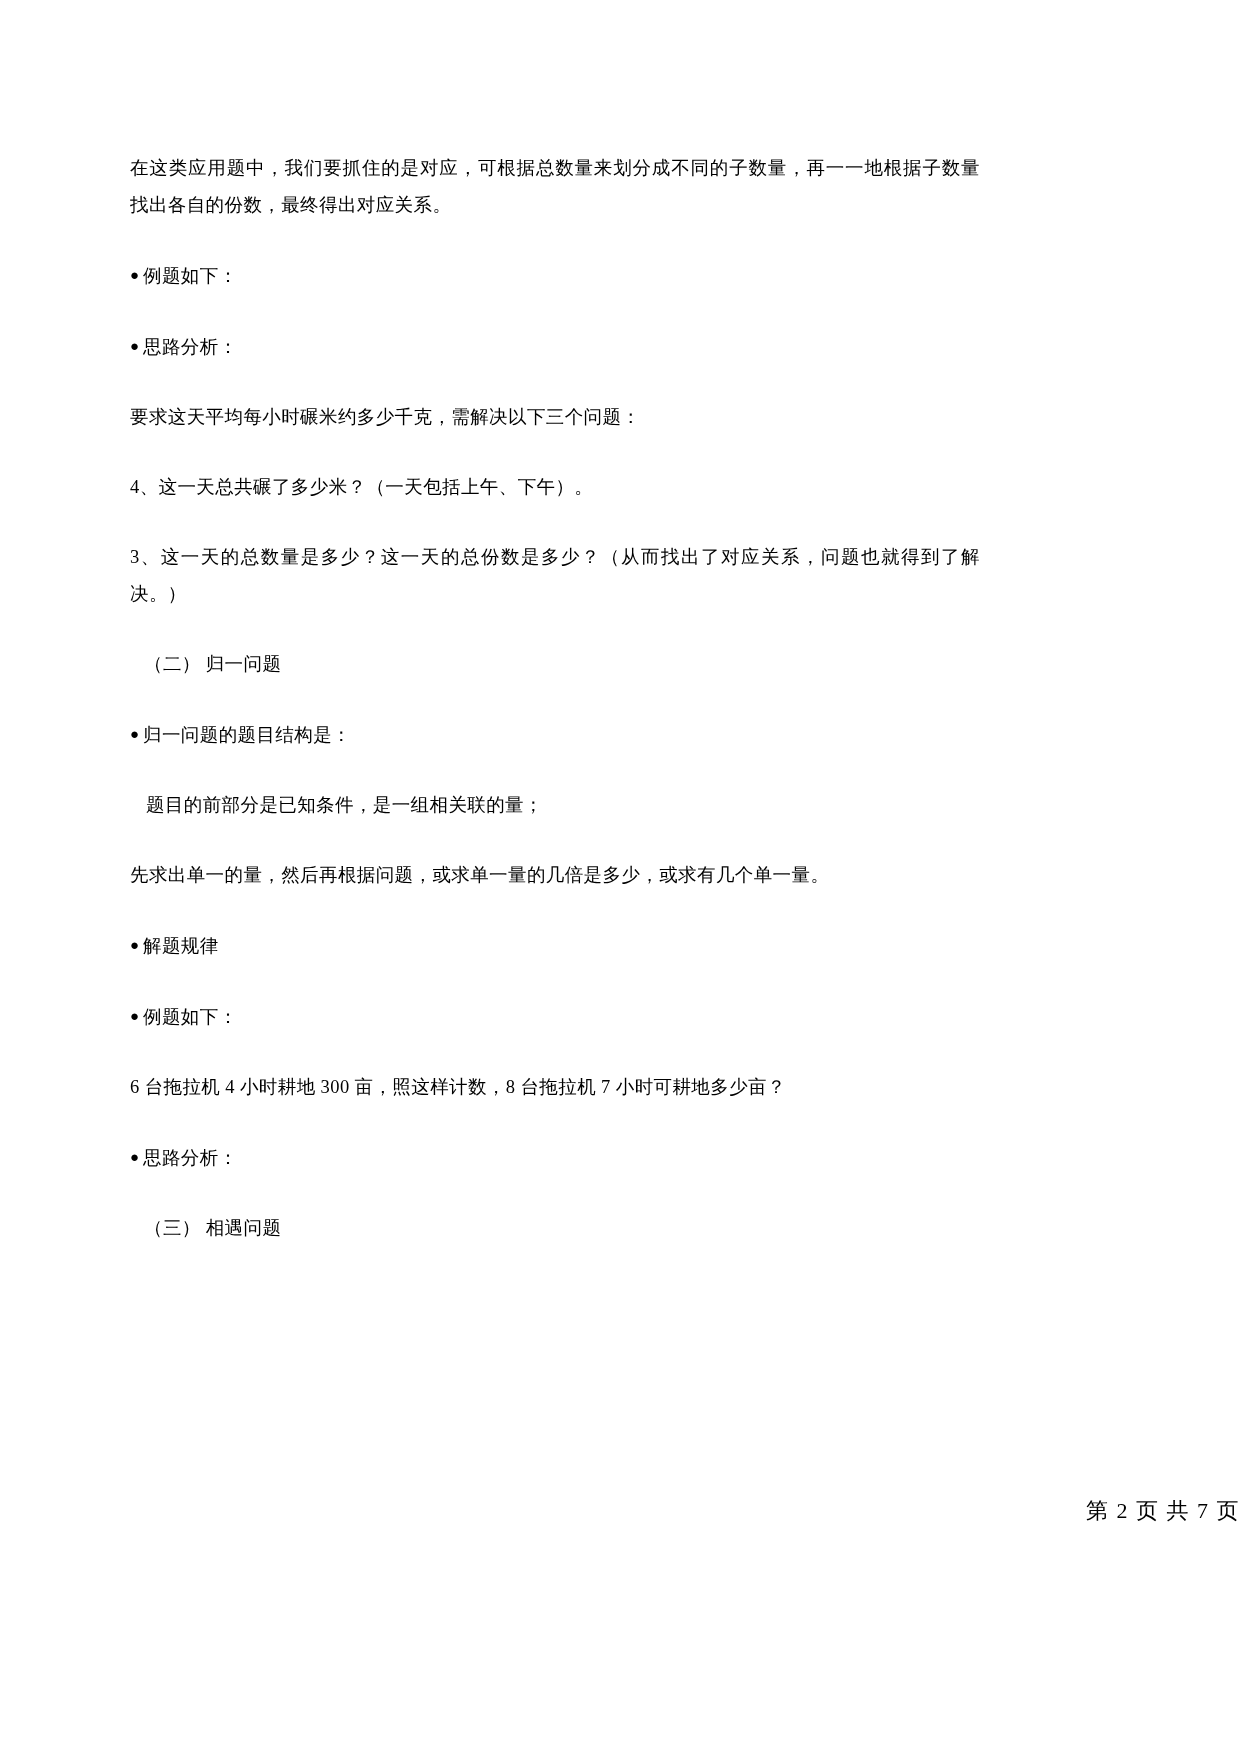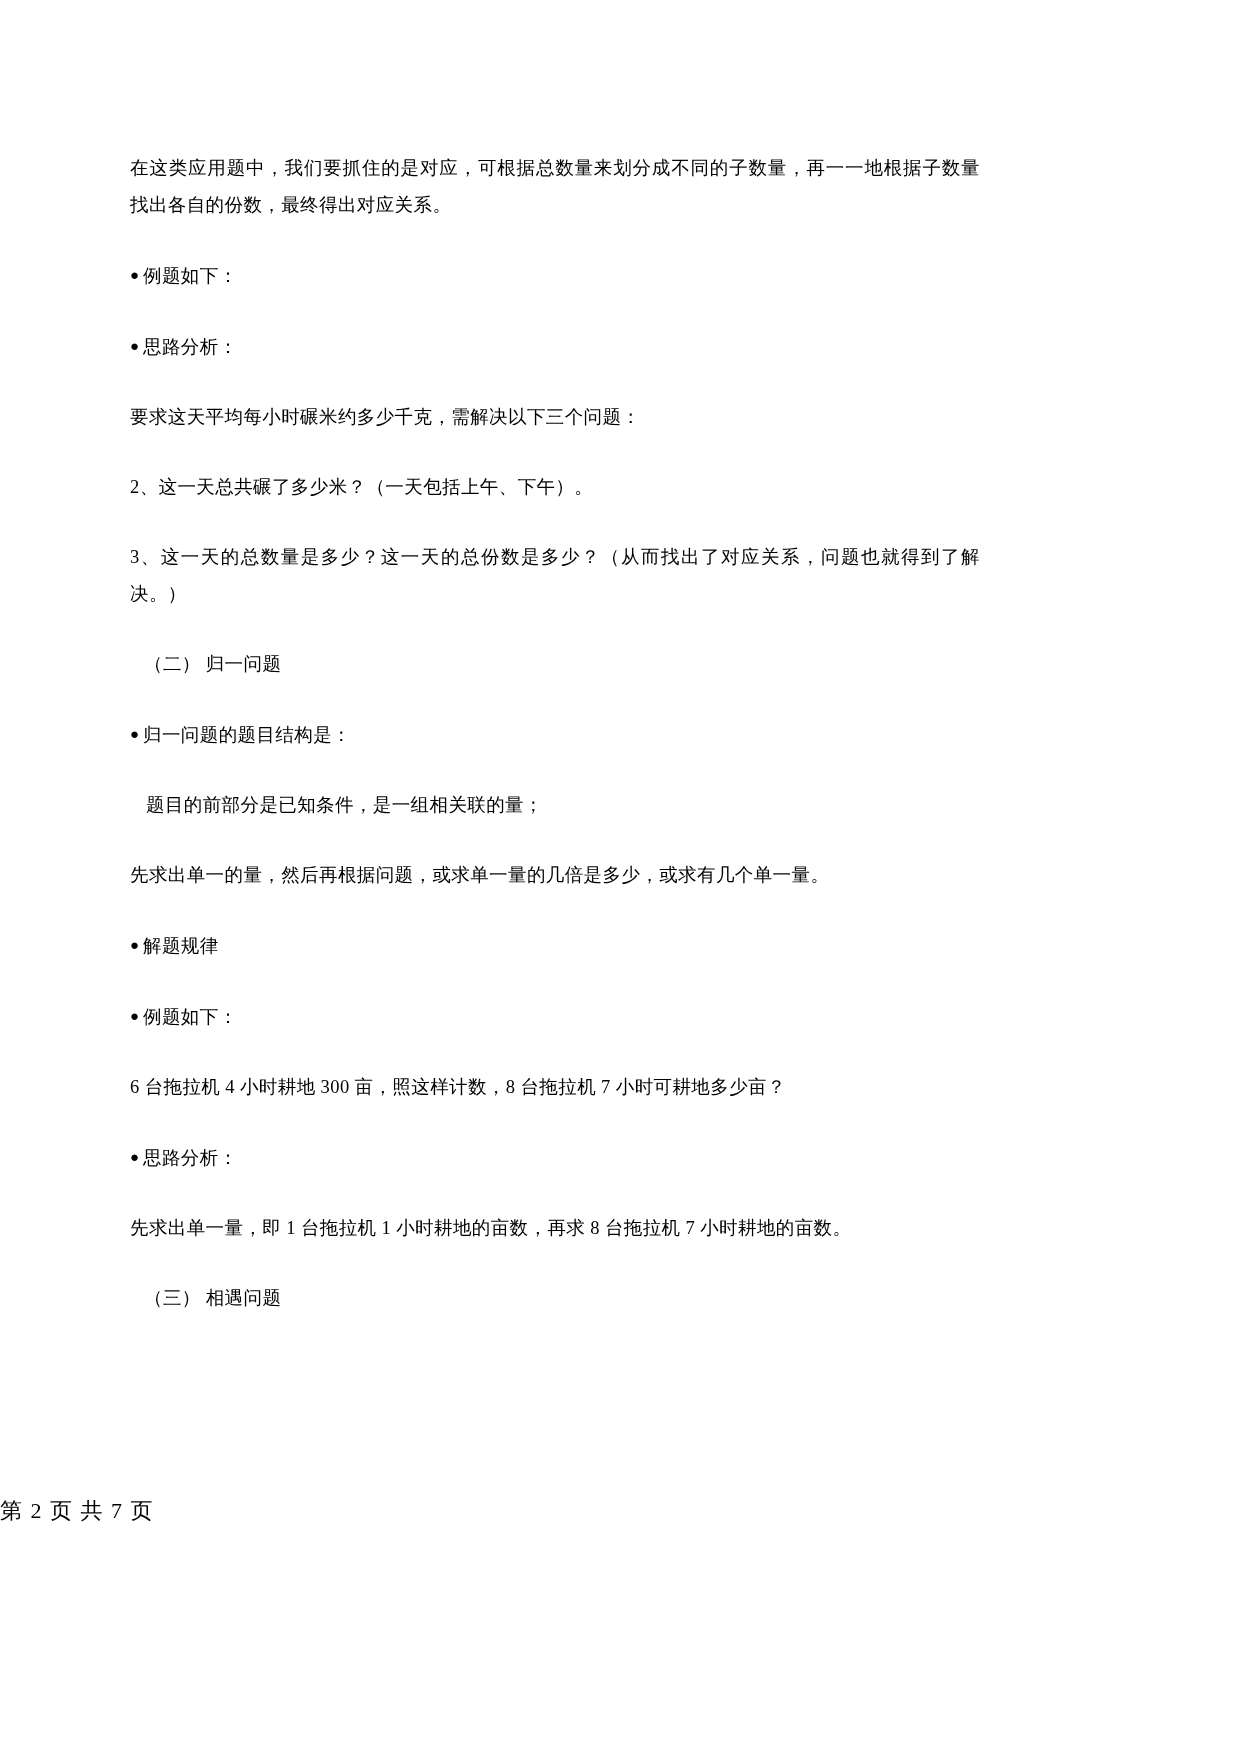--- a/index.html
+++ b/index.html
@@ -50,21 +50,21 @@
   }
   .para.lines {
     margin: 0 0 33px 16px;
     line-height: 37px;
   }
   .footer {
     position: absolute;
     left: 0;
     right: 0;
     bottom: 228px;
-    text-align: left;
+    text-align: right;
     font-size: 22px;
     font-family: "Liberation Serif", "DejaVu Serif", serif;
     letter-spacing: 1.5px;
     color: #000000;
   }
 </style>
 </head>
 <body>
 
 <div class="page">
@@ -72,21 +72,21 @@
 
     <p class="para">在这类应用题中，我们要抓住的是对应，可根据总数量来划分成不同的子数量，再一一地根据子数量找出各自的份数，最终得出对应关系。</p>
 
     <p class="para bullet"><span class="bullet-dot">●</span><span>例题如下：</span></p>
 
 
     <p class="para bullet"><span class="bullet-dot">●</span><span>思路分析：</span></p>
 
     <p class="para">要求这天平均每小时碾米约多少千克，需解决以下三个问题：</p>
 
-    <p class="para">2、这一天总共碾了多少米？（一天包括上午、下午）。</p>
+    <p class="para">4、这一天总共碾了多少米？（一天包括上午、下午）。</p>
 
 
     <p class="para">3、这一天的总数量是多少？这一天的总份数是多少？（从而找出了对应关系，问题也就得到了解决。）</p>
 
     <p class="para indent">（二） 归一问题</p>
 
     <p class="para bullet"><span class="bullet-dot">●</span><span>归一问题的题目结构是：</span></p>
 
     <div class="para lines">
       <div>题目的前部分是已知条件，是一组相关联的量；</div>
@@ -95,20 +95,19 @@
     <p class="para">先求出单一的量，然后再根据问题，或求单一量的几倍是多少，或求有几个单一量。</p>
 
     <p class="para bullet"><span class="bullet-dot">●</span><span>解题规律</span></p>
 
     <p class="para bullet"><span class="bullet-dot">●</span><span>例题如下：</span></p>
 
     <p class="para">6 台拖拉机 4 小时耕地 300 亩，照这样计数，8 台拖拉机 7 小时可耕地多少亩？</p>
 
     <p class="para bullet"><span class="bullet-dot">●</span><span>思路分析：</span></p>
 
-    <p class="para">先求出单一量，即 1 台拖拉机 1 小时耕地的亩数，再求 8 台拖拉机 7 小时耕地的亩数。</p>
 
     <p class="para indent">（三） 相遇问题</p>
 
   </div>
 
   <div class="footer">第 2 页 共 7 页</div>
 </div>
 
 </body></html>

